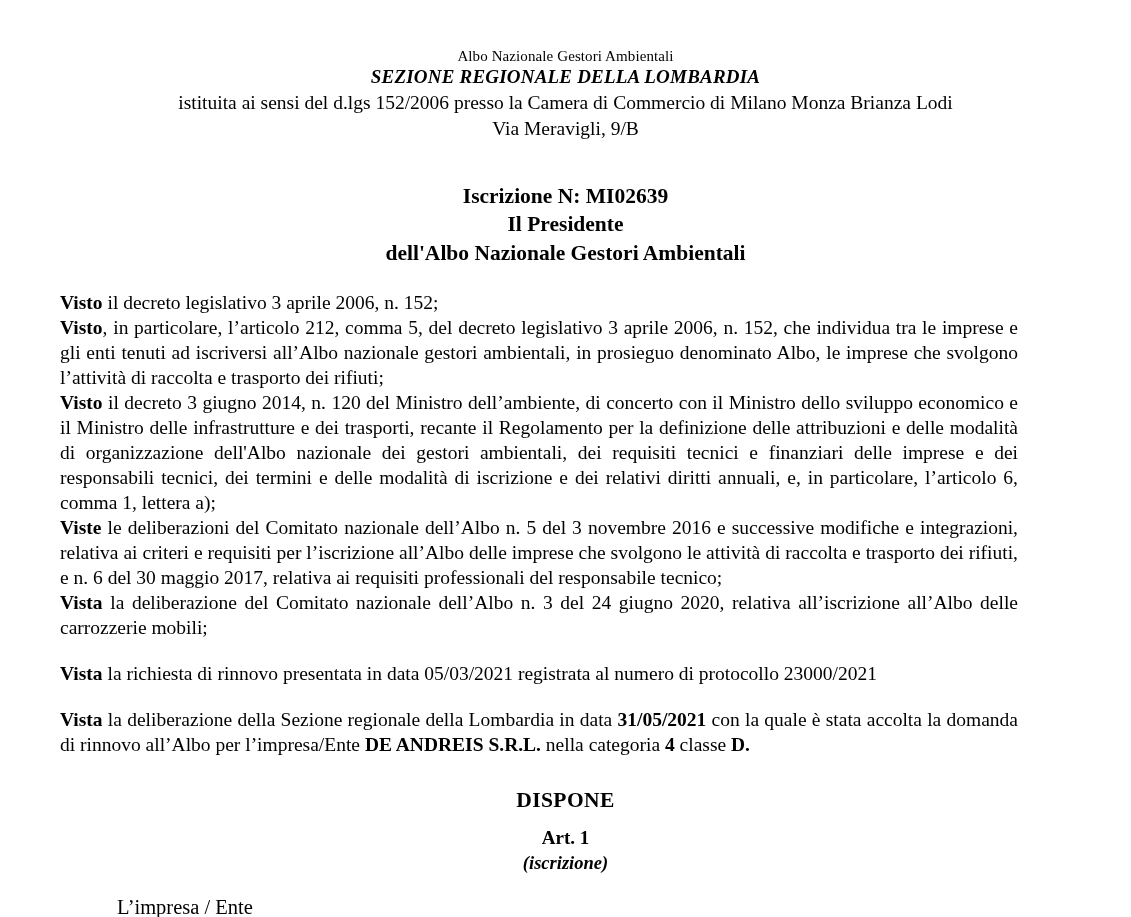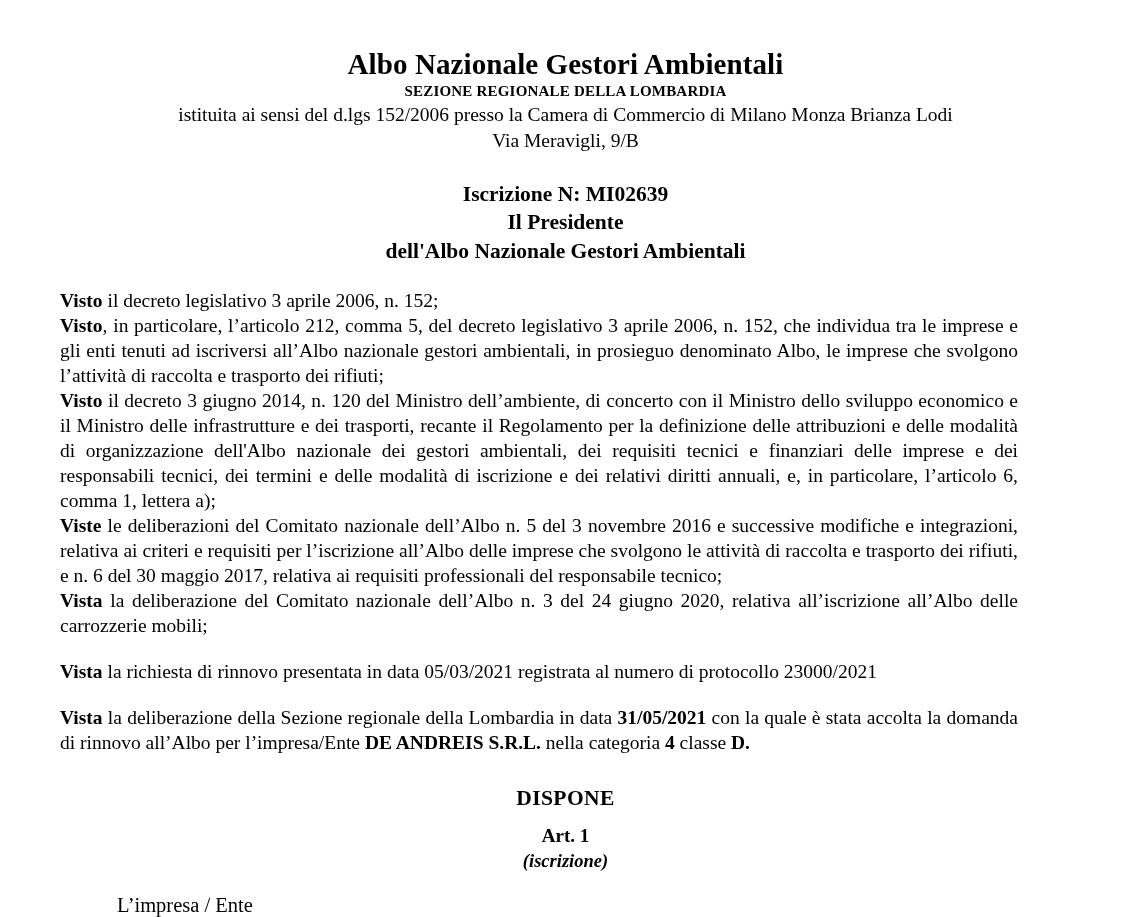--- a/index.html
+++ b/index.html
@@ -23,43 +23,44 @@
     padding: 0;
     overflow: hidden;
   }
 
   
   .letterhead {
     text-align: center;
     padding-top: 47px;
   }
   .lh-line1 {
-    font-size: 29px;
-    font-weight: bold;
+    font-size: 15px;
+    font-weight: normal;
     line-height: 1.22;
     letter-spacing: 0.1px;
   }
   .lh-line2 {
-    font-size: 15px;
+    font-size: 19px;
     font-weight: bold;
     line-height: 1.3;
     letter-spacing: 0.2px;
+    font-style: italic;
   }
   .lh-line3,
   .lh-line4,
   .lh-line5 {
     font-size: 19.5px;
     font-weight: normal;
     line-height: 1.33;
   }
 
   
   .title-block {
     text-align: center;
-    margin-top: 26px;
+    margin-top: 40px;
   }
   .title-block .t-line {
     font-size: 21.5px;
     font-weight: bold;
     line-height: 1.33;
   }
 
   
   .body-text {
     margin: 0;

